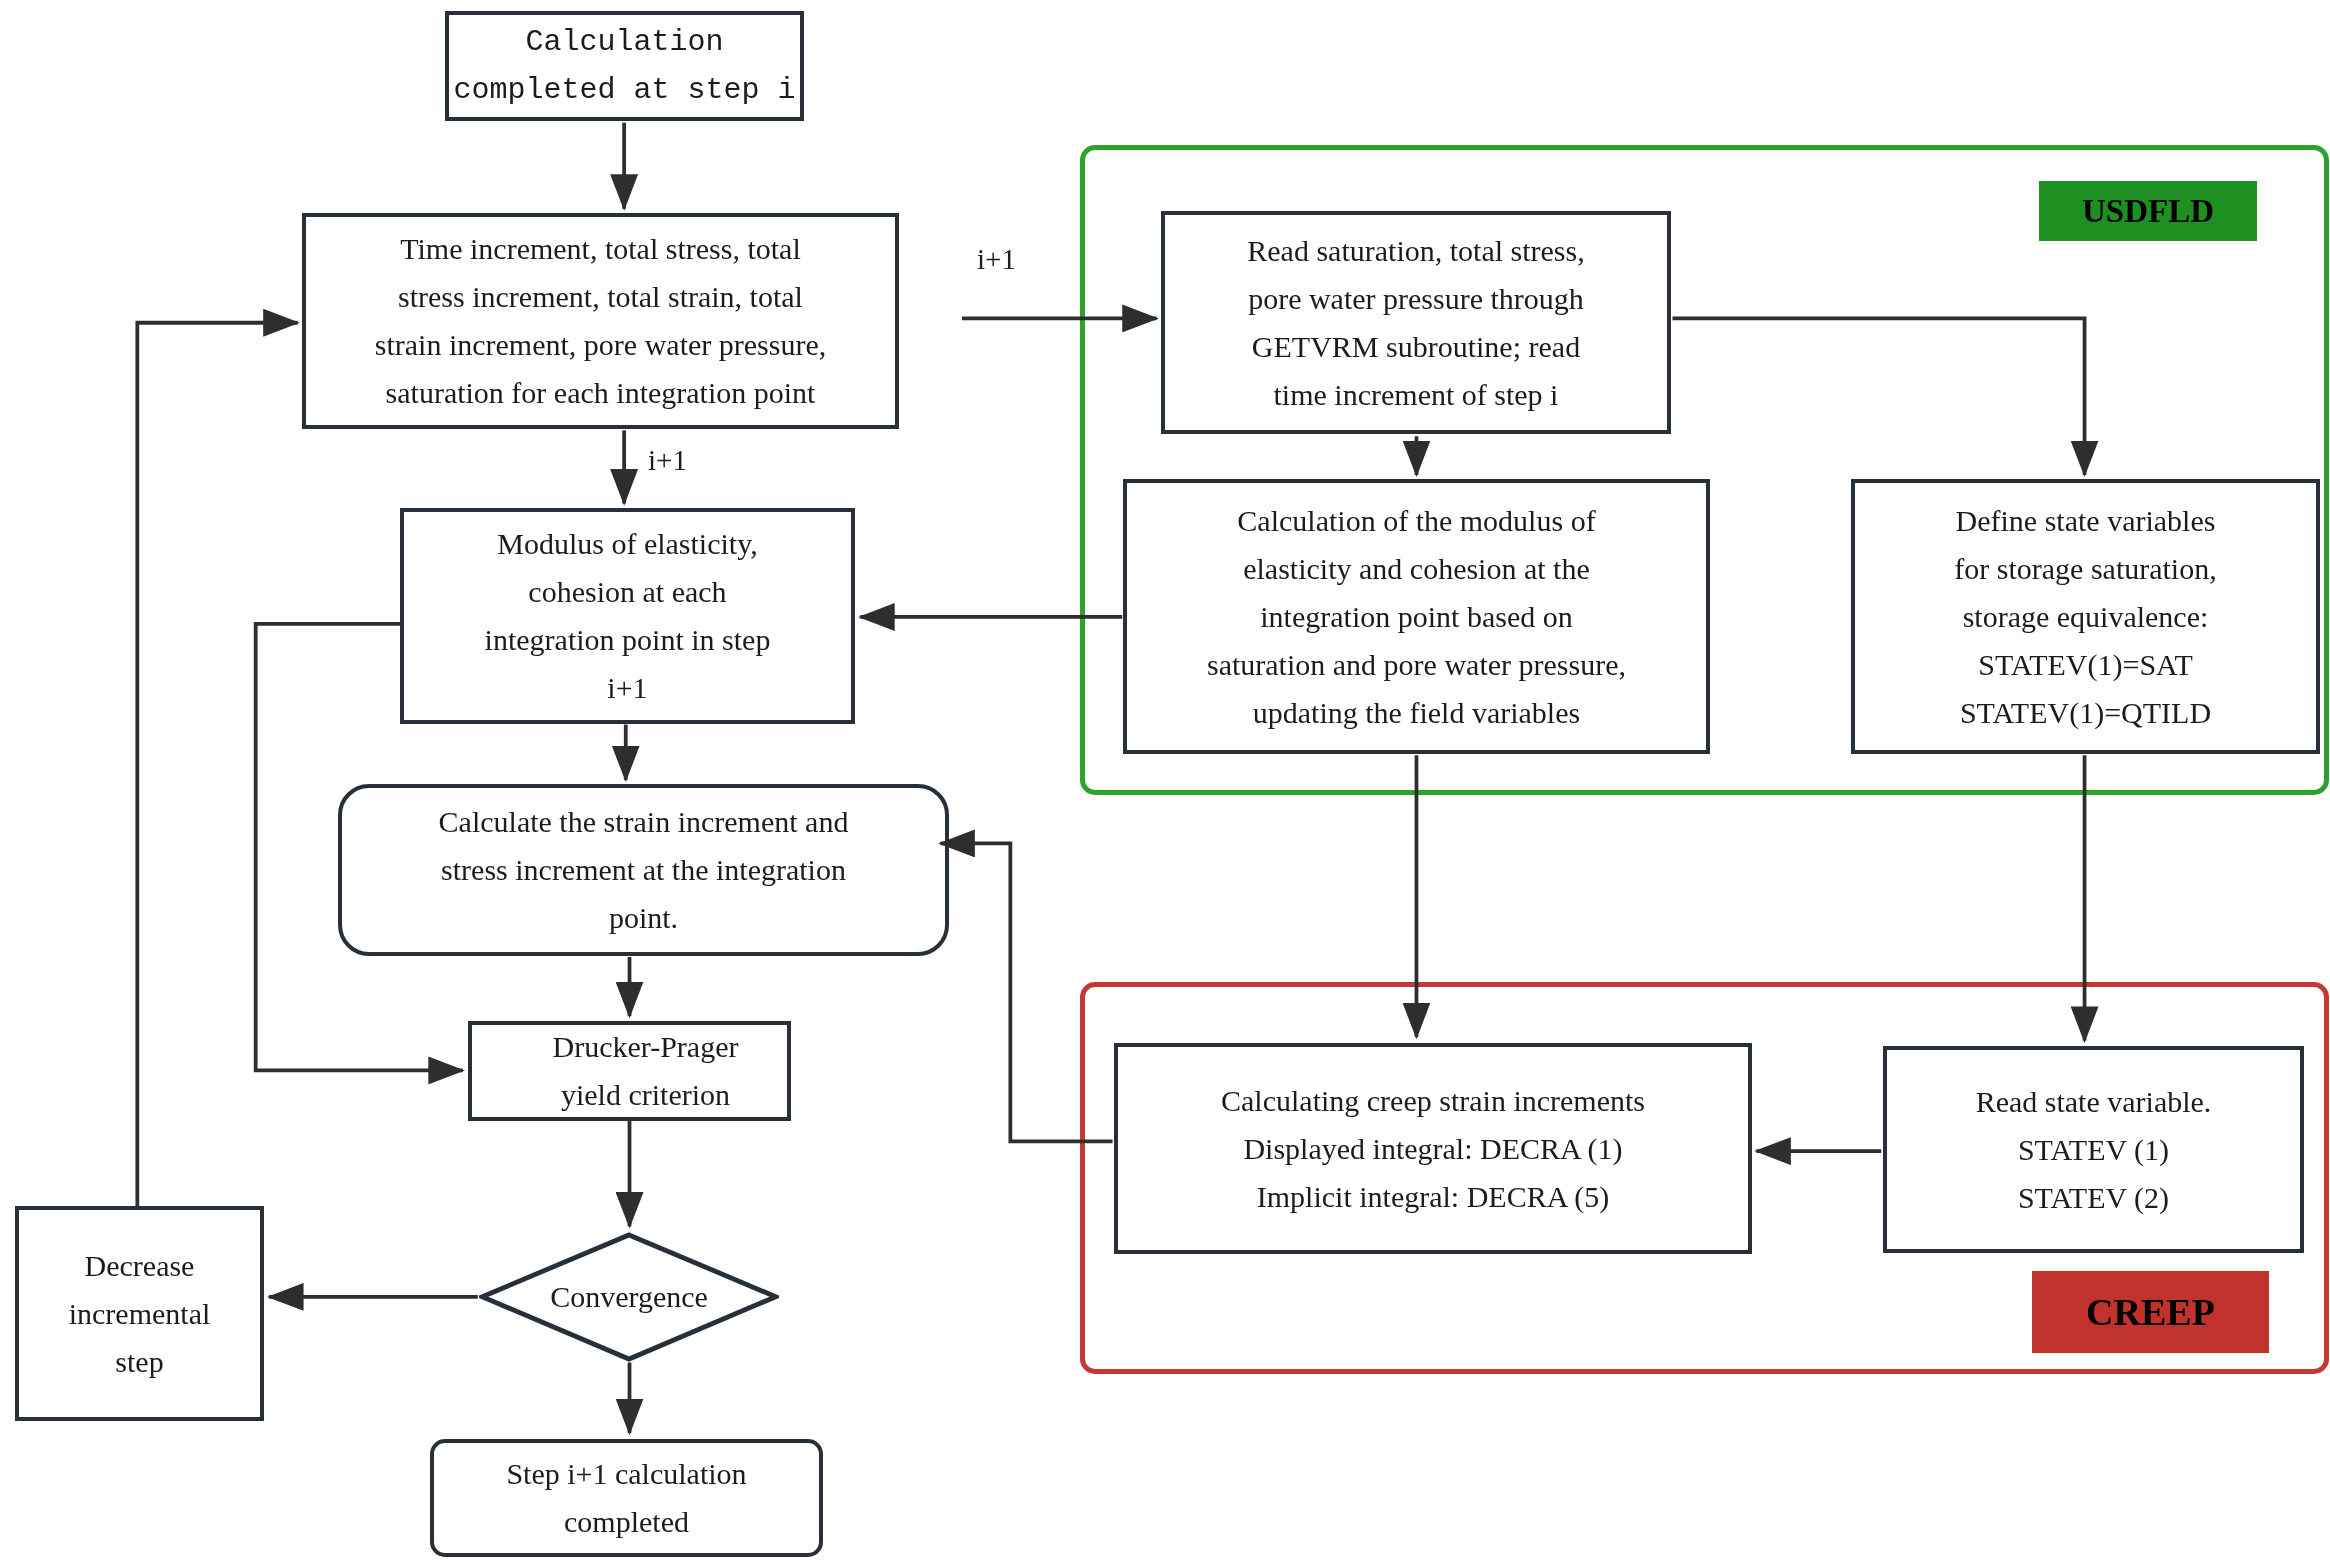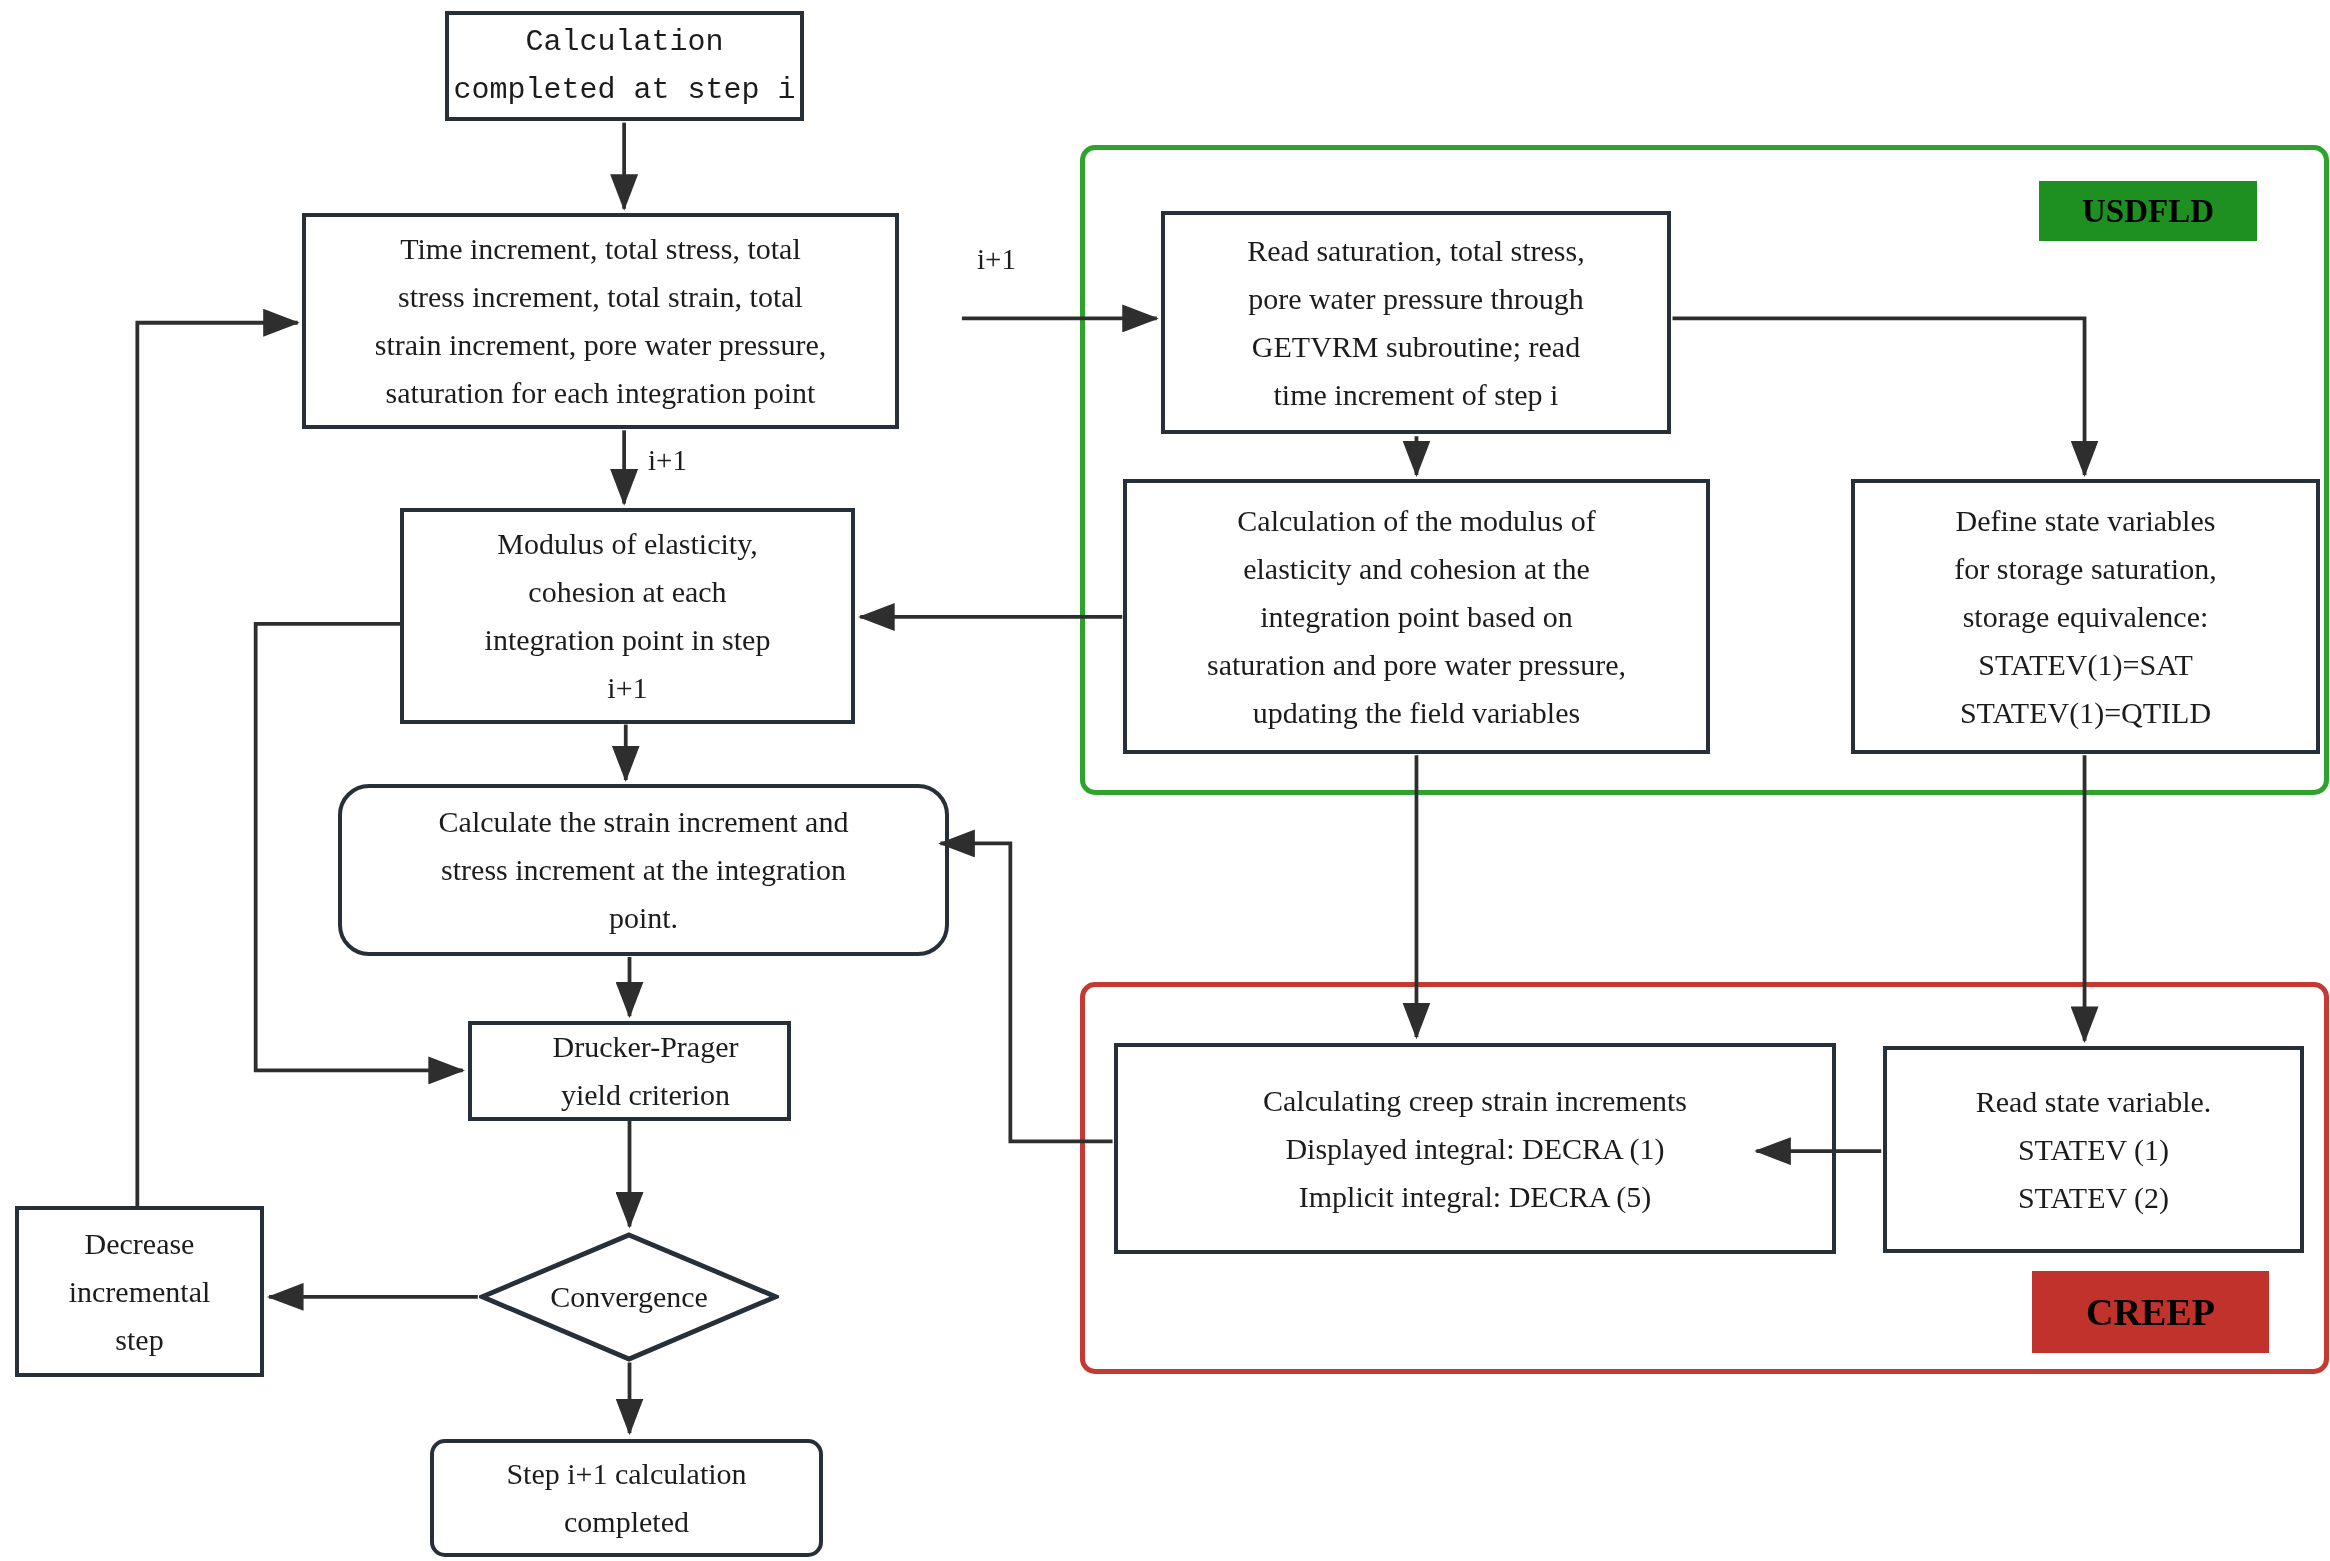--- a/index.html
+++ b/index.html
@@ -46,21 +46,21 @@
 integration point in step
 i+1</div>
 
   <div class="node" style="left:338px;top:784px;width:611px;height:172px;border-radius:31px;">Calculate the strain increment and
 stress increment at the integration
 point.</div>
 
   <div class="node" style="left:468px;top:1021px;width:323px;height:100px;padding-left:32px;">Drucker-Prager
 yield criterion</div>
 
-  <div class="node" style="left:15px;top:1206px;width:249px;height:171px;">Decrease
+  <div class="node" style="left:15px;top:1206px;width:249px;height:215px;">Decrease
 incremental
 step</div>
 
   <div class="node" style="left:430px;top:1439px;width:393px;height:118px;border-radius:15px;">Step i+1 calculation
 completed</div>
 
   <div class="node" style="left:1161px;top:211px;width:510px;height:223px;">Read saturation, total stress,
 pore water pressure through
 GETVRM subroutine; read
 time increment of step i</div>
@@ -70,21 +70,21 @@
 integration point based on
 saturation and pore water pressure,
 updating the field variables</div>
 
   <div class="node" style="left:1851px;top:479px;width:469px;height:275px;">Define state variables
 for storage saturation,
 storage equivalence:
 STATEV(1)=SAT
 STATEV(1)=QTILD</div>
 
-  <div class="node" style="left:1114px;top:1043px;width:722px;height:211px;">Calculating creep strain increments
+  <div class="node" style="left:1114px;top:1043px;width:638px;height:211px;">Calculating creep strain increments
 Displayed integral: DECRA (1)
 Implicit integral: DECRA (5)</div>
 
   <div class="node" style="left:1883px;top:1046px;width:421px;height:207px;">Read state variable.
 STATEV (1)
 STATEV (2)</div>
 
   <div class="diamond-wrap" style="left:479px;top:1232px;width:300px;height:130px;">
     <svg width="300" height="130" viewBox="0 0 558 241">
       <polygon points="279,5 552,120 279,236 6,120" fill="#ffffff" stroke="#273039" stroke-width="9"></polygon>

